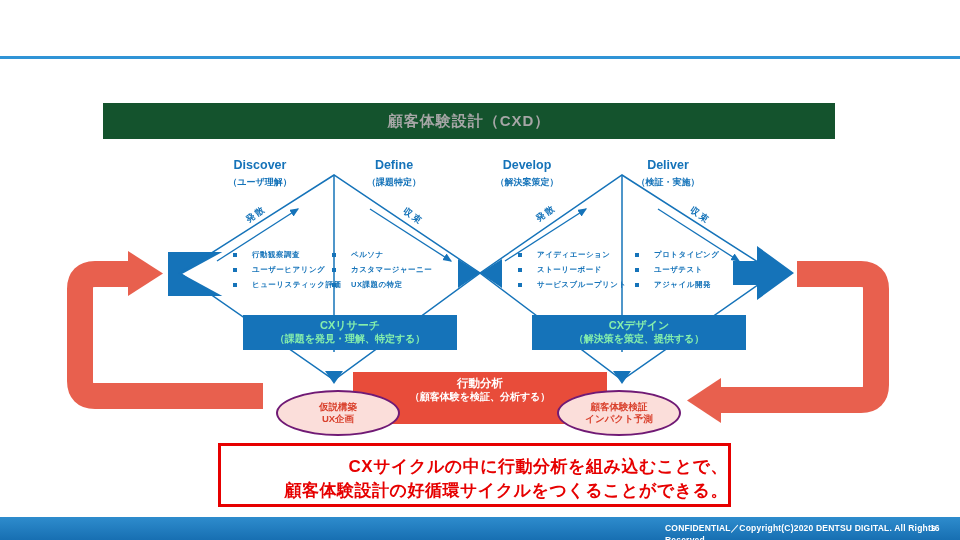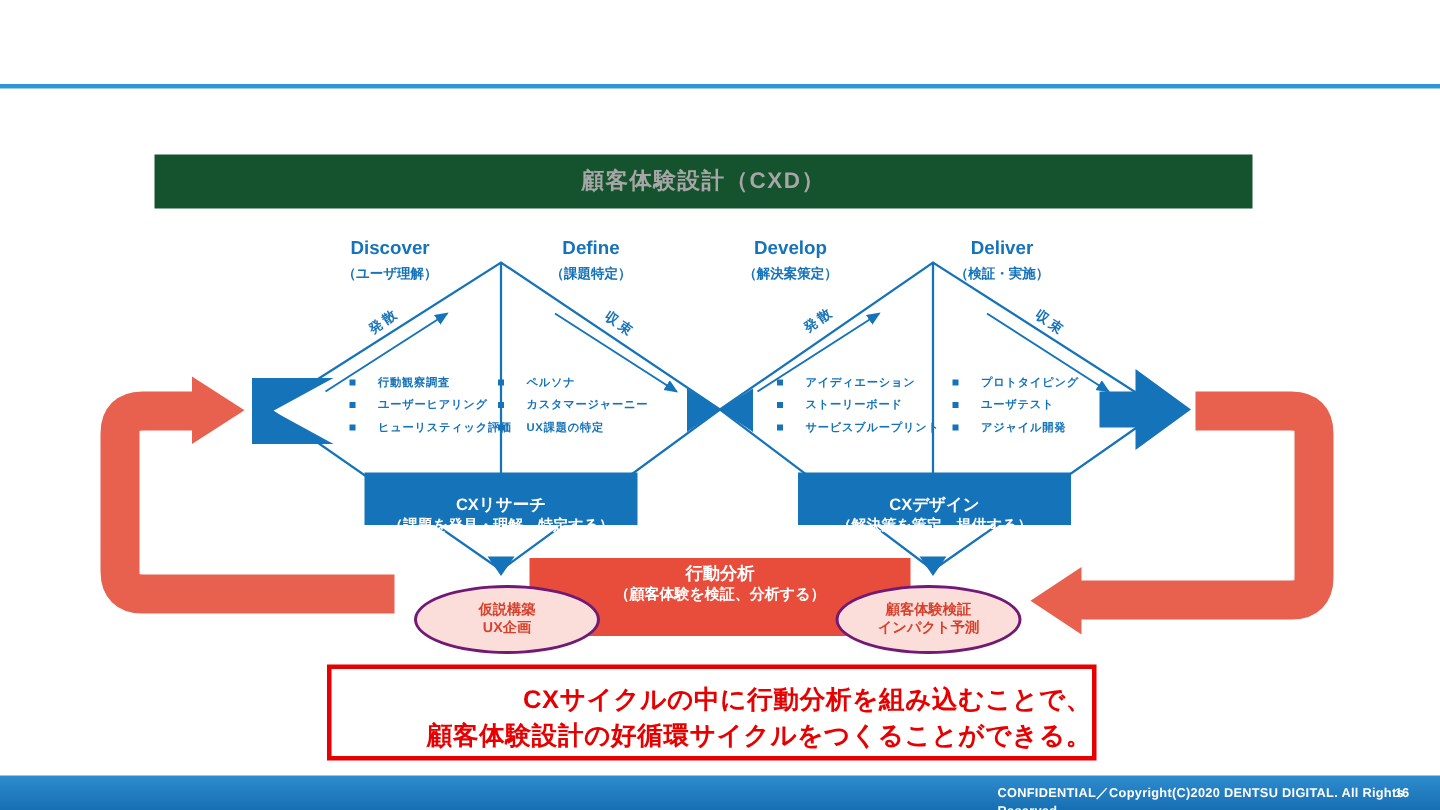--- a/index.html
+++ b/index.html
@@ -30,21 +30,21 @@
 
   .mlist { position:absolute; top:247px; }
   .mlist .row { display:flex; align-items:center; height:15px; }
   .mlist .sq { width:4px; height:4px; background:#1573b9; margin-right:15px; flex:none; }
   .mlist .txt { font-size:7.5px; font-weight:bold; color:#1573b9; white-space:nowrap; letter-spacing:.5px; }
   .mlist-0 { left:233px; }
   .mlist-1 { left:332px; }
   .mlist-2 { left:518px; }
   .mlist-3 { left:635px; }
 
-  .cxbox { position:absolute; top:315px; width:182px; height:35px; background:#1573b9; color:#ffffff; text-align:center; padding-top:15px; }
+  .cxbox { position:absolute; top:315px; width:214px; height:35px; background:#1573b9; color:#86efac; text-align:center; padding-top:3px; }
   .cxbox .b-title { font-size:11px; font-weight:bold; line-height:14px; }
   .cxbox .b-sub { font-size:10px; font-weight:bold; line-height:13px; }
   .cxbox-l { left:243px; }
   .cxbox-r { left:532px; }
 
   .redbox { position:absolute; left:353px; top:372px; width:254px; height:52px; background:#e84c3a; color:#fff; text-align:center; padding-top:4px; }
   .redbox .b-title { font-size:11.5px; font-weight:bold; line-height:14px; }
   .redbox .b-sub { font-size:10px; font-weight:bold; line-height:14px; }
 
   .pill { position:absolute; width:124px; height:46px; background:#fbdeda; border:2px solid #701a75; border-radius:50%; color:#d9402c; text-align:center; display:flex; flex-direction:column; justify-content:center; }

